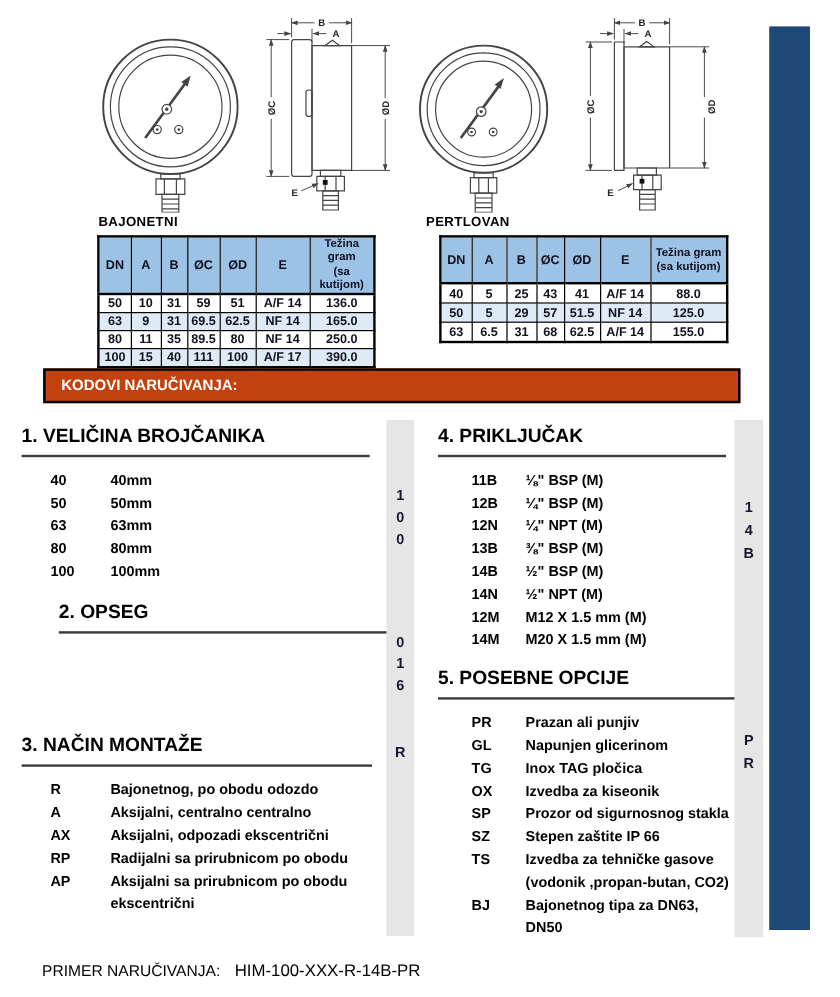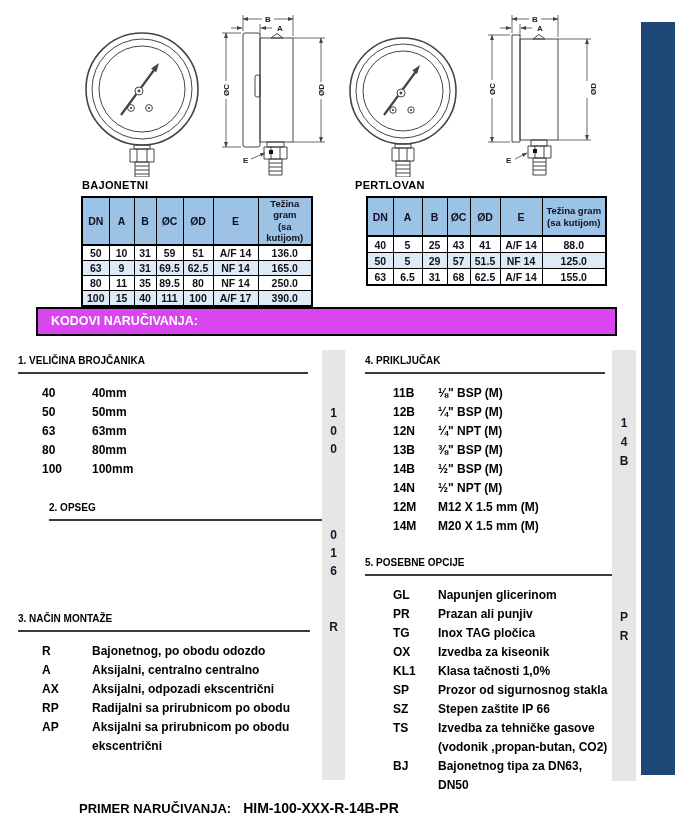--- a/index.html
+++ b/index.html
@@ -22,26 +22,26 @@
   .dtable thead th{background:#9CC2E5;border-bottom:2px solid #000;font-size:10.5px;height:37px;}
   .dtable td{height:14px;font-size:10.5px;}
   #table2 td{height:15px;}
   .dtable tr.alt td{background:#DEEAF6;}
   .wh{font-size:9.5px;line-height:1.2;}
   #table1{left:81px;top:196px;width:232px;}
   #table2{left:366px;top:196px;width:241px;}
 
   
   #order-bar{position:absolute;left:36px;top:307px;width:564px;height:25px;
-             background:#d946ef;border:2px solid #000;color:#fff;font-weight:bold;
+             background:#c2410c;border:2px solid #000;color:#fff;font-weight:bold;
              font-size:12.5px;line-height:25px;padding-left:13px;}
 
   
   .section{position:absolute;font-weight:bold;}
-  .sec-title{font-size:10px;margin-bottom:6px;}
+  .sec-title{font-size:16px;margin-bottom:6px;}
   .sec-rule{height:2px;background:#3a3a3a;margin-bottom:10px;}
   .item{display:flex;line-height:19px;font-size:12px;}
   .col-l .item{padding-left:24px;}
   .col-l .code{width:50px;flex:none;}
   .col-r .item{padding-left:28px;}
   .col-r .code{width:45px;flex:none;}
   .desc{white-space:pre-line;flex:1;}
   #sec1{left:18px;top:355px;width:290px;}
   #sec2{left:18px;top:502px;width:290px;margin-left:31px;}
   #sec3{left:18px;top:592px;width:292px;margin-top:21px;}
@@ -55,21 +55,21 @@
   #strip-rblue{position:absolute;left:641px;top:22px;width:34px;height:753px;background:#1E4876;}
   .strip-text{position:absolute;width:100%;text-align:center;font-weight:bold;
               font-size:12px;line-height:18px;white-space:pre-line;color:#15152e;}
   #st-size{top:54px;}
   #st-range{top:176px;}
   #st-mount{top:268px;}
   #st-conn{top:64px;line-height:19px;}
   #st-opt{top:258px;line-height:19px;}
 
   
-  #example{position:absolute;left:35px;top:800px;font-weight:bold;font-size:13px;margin-left:44px;}
+  #example{position:absolute;left:35px;top:800px;font-weight:normal;font-size:13px;}
   #example .ex-code{font-size:14px;margin-left:12px;}
 </style>
 </head>
 <body>
 
 <div class="page">
 
   <svg class="drawing" style="left:75px;top:5px;" width="270" height="172" viewBox="0 0 270 172" fill="none" stroke="#444" stroke-width="1">
     <defs>
       <marker id="arr" viewBox="0 0 10 10" refX="9" refY="5" markerWidth="7" markerHeight="7" orient="auto-start-reverse">
@@ -415,38 +415,34 @@
     <div class="item">
         <span class="code">14M</span>
         <span class="desc">M20 X 1.5 mm (M)</span>
       </div>
   </div>
 
   <div class="section col-r" id="sec5">
     <div class="sec-title">5. POSEBNE OPCIJE</div>
     <div class="sec-rule"></div>
     <div class="item">
+        <span class="code">PR</span>
+        <span class="desc">Prazan ali punjiv</span>
+      </div>
+    <div class="item">
         <span class="code">GL</span>
         <span class="desc">Napunjen glicerinom</span>
       </div>
     <div class="item">
-        <span class="code">PR</span>
-        <span class="desc">Prazan ali punjiv</span>
-      </div>
-    <div class="item">
         <span class="code">TG</span>
         <span class="desc">Inox TAG pločica</span>
       </div>
     <div class="item">
         <span class="code">OX</span>
         <span class="desc">Izvedba za kiseonik</span>
-      </div>
-    <div class="item">
-        <span class="code">KL1</span>
-        <span class="desc">Klasa tačnosti 1,0%</span>
       </div>
     <div class="item">
         <span class="code">SP</span>
         <span class="desc">Prozor od sigurnosnog stakla</span>
       </div>
     <div class="item">
         <span class="code">SZ</span>
         <span class="desc">Stepen zaštite IP 66</span>
       </div>
     <div class="item">

